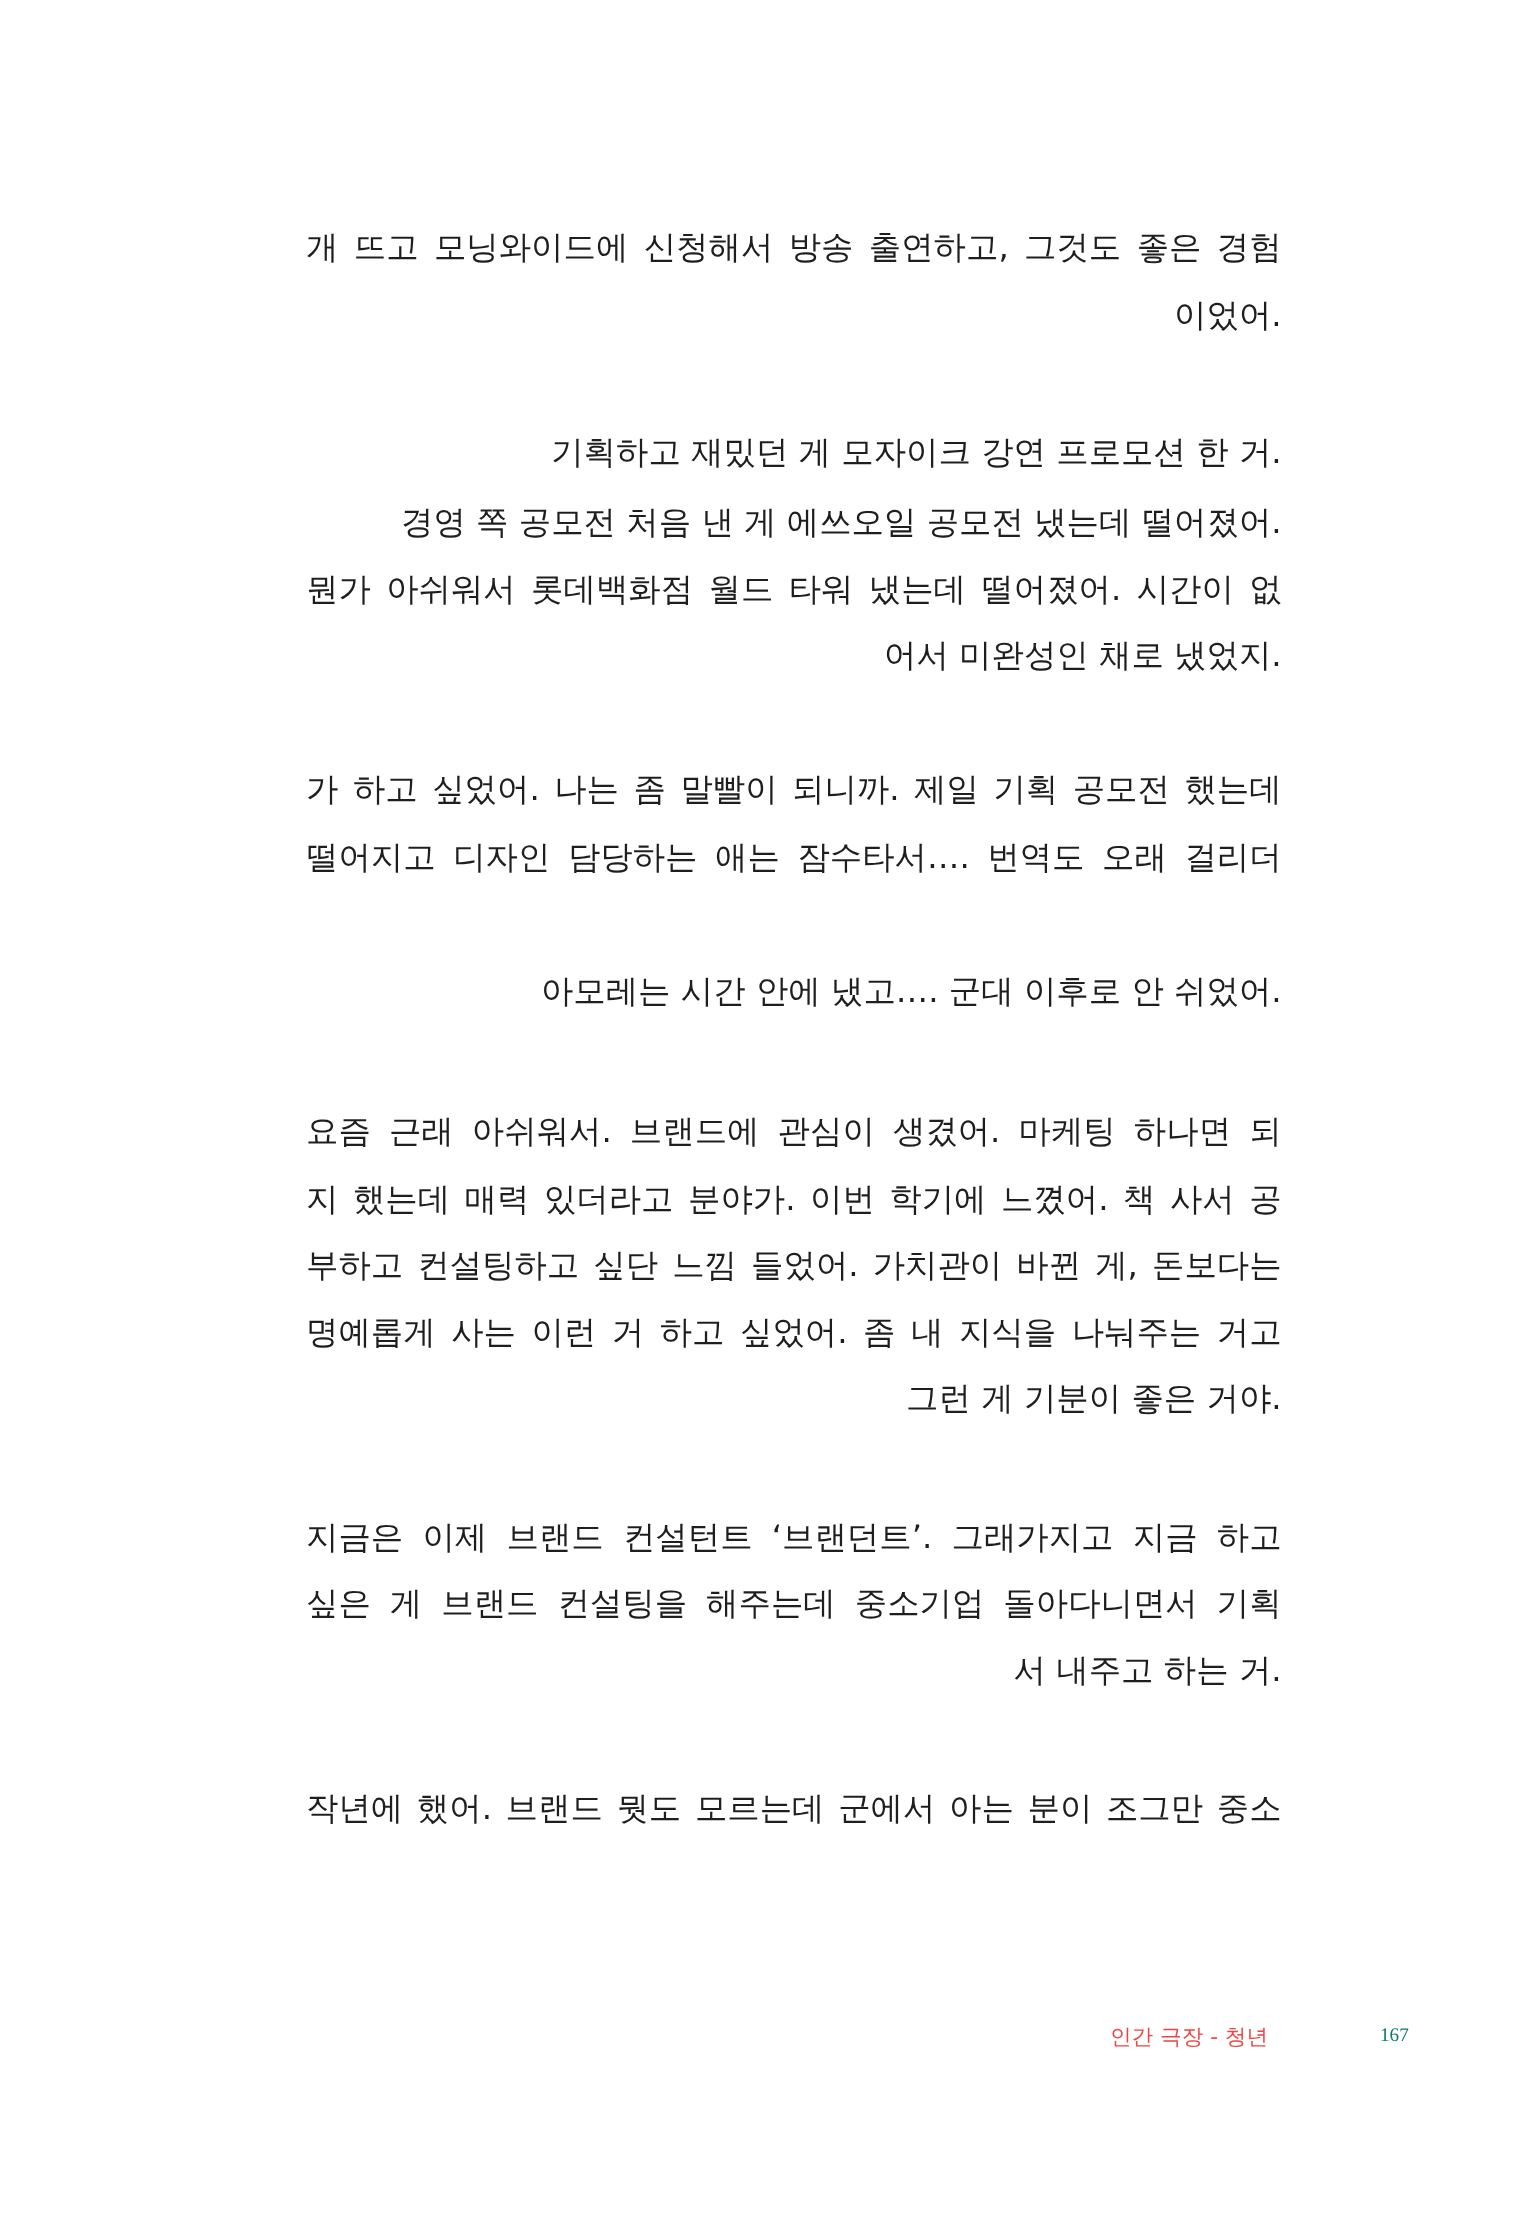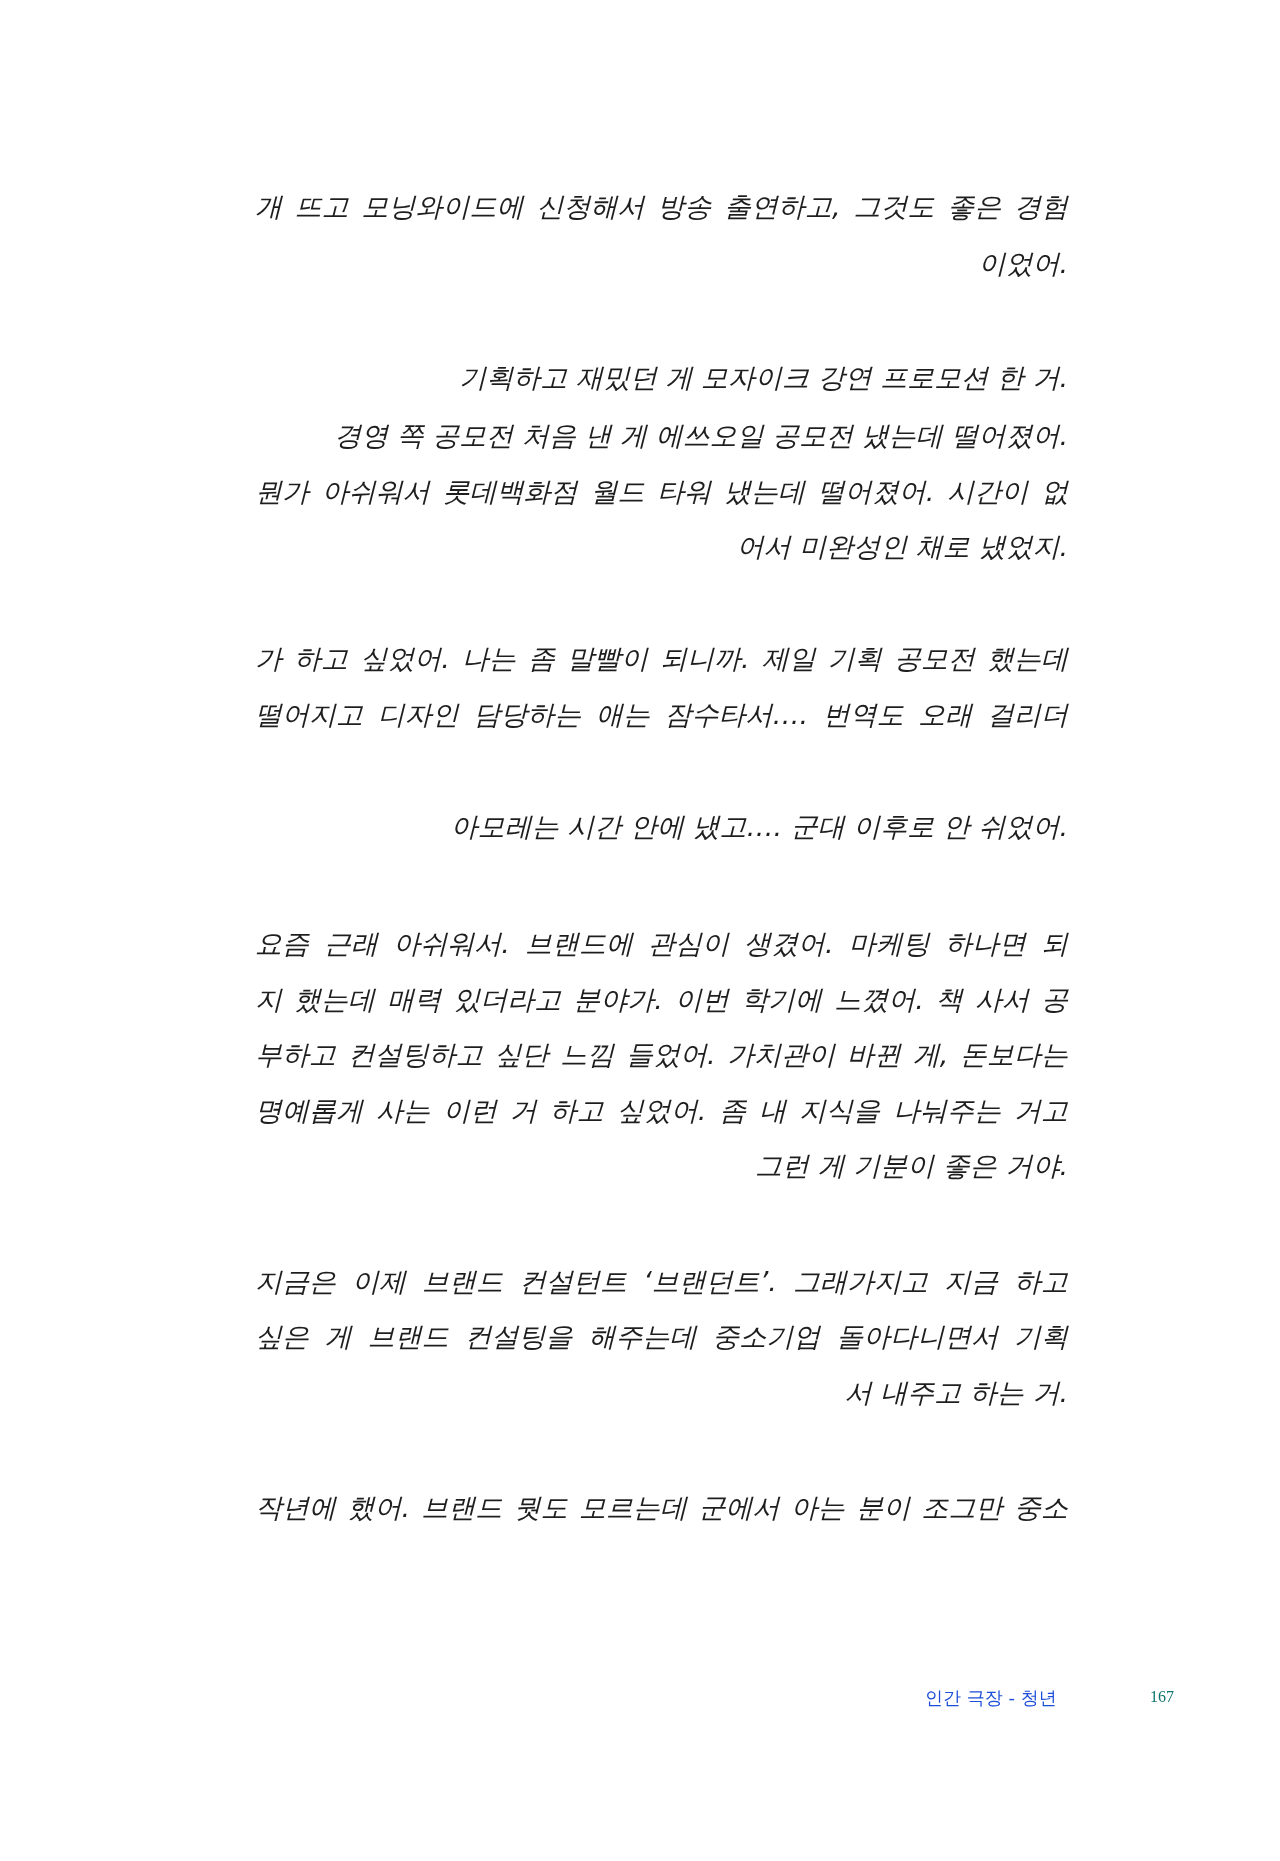--- a/index.html
+++ b/index.html
@@ -9,34 +9,33 @@
     position: absolute;
     left: 255px;
     width: 813px;
     height: 56px;
     line-height: 56px;
     font-family: "DejaVu Sans", sans-serif;
     font-size: 27px;
     color: #1e1e1e;
     white-space: nowrap;
     letter-spacing: 0px;
-    font-style: italic;
   }
   .line.full { text-align: justify; text-align-last: justify; }
   .line.last { text-align: right; }
   .footer-title {
     position: absolute;
     left: 925px;
     top: 1684px;
     width: 145px;
     height: 28px;
     line-height: 28px;
     font-family: "DejaVu Sans", sans-serif;
     font-size: 18px;
-    color: #1d4ed8;
+    color: #ef4444;
     white-space: nowrap;
   }
   .page-number {
     position: absolute;
     left: 1150px;
     top: 1682px;
     width: 40px;
     height: 30px;
     line-height: 30px;
     font-family: "Liberation Serif", serif;

